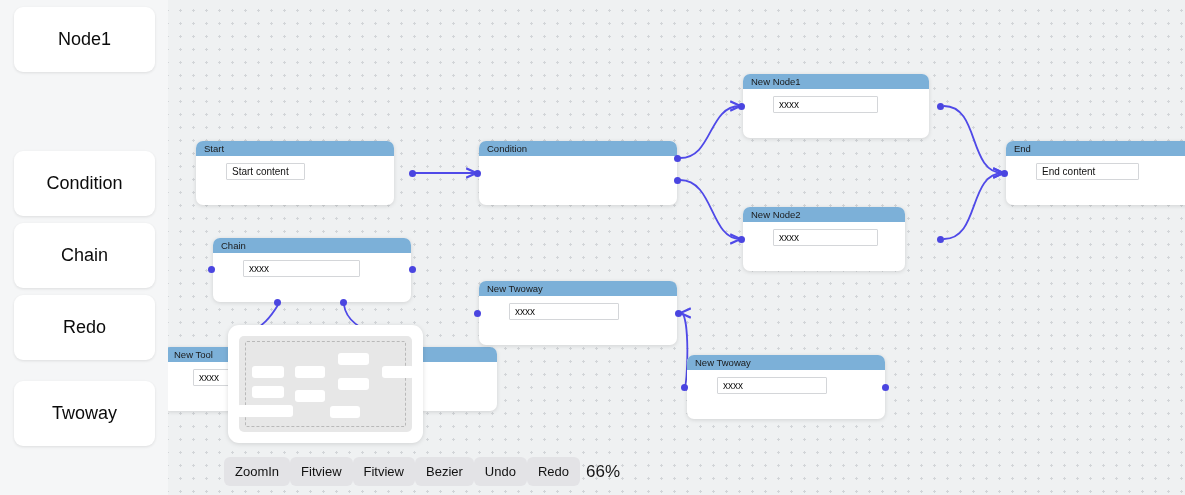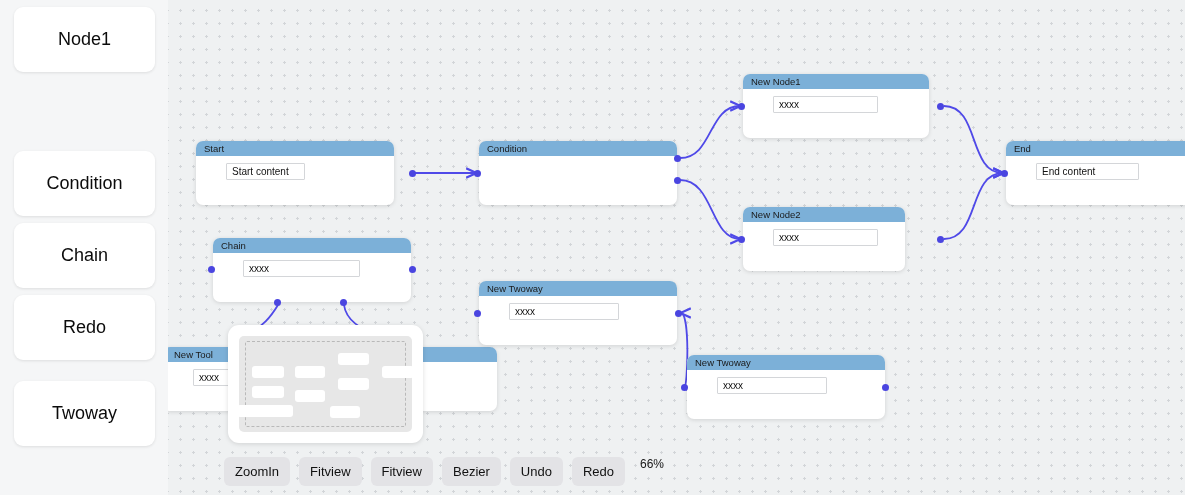--- a/index.html
+++ b/index.html
@@ -129,36 +129,36 @@
   .mm-node {
     position: absolute;
     background: #ffffff;
     border-radius: 3px;
   }
 
   
   #toolbar {
     position: absolute;
     left: 56px; bottom: 9px;
-    display: flex; gap: 9px;
+    display: flex; align-items: center; 
     z-index: 30;
   }
   .tool-btn {
     background: #e3e3e6;
     border: none;
     border-radius: 6px;
     font-size: 13px;
     color: #111;
     padding: 7px 11px;
     font-family: "Liberation Sans", sans-serif;
     cursor: pointer;
     white-space: nowrap;
   }
   #zoom-level {
-    font-size: 12px;
+    font-size: 17px;
     color: #171717;
     margin-left: 6px;
     user-select: none;
   }
 </style>
 </head>
 <body>
 
 <div id="app">
 

